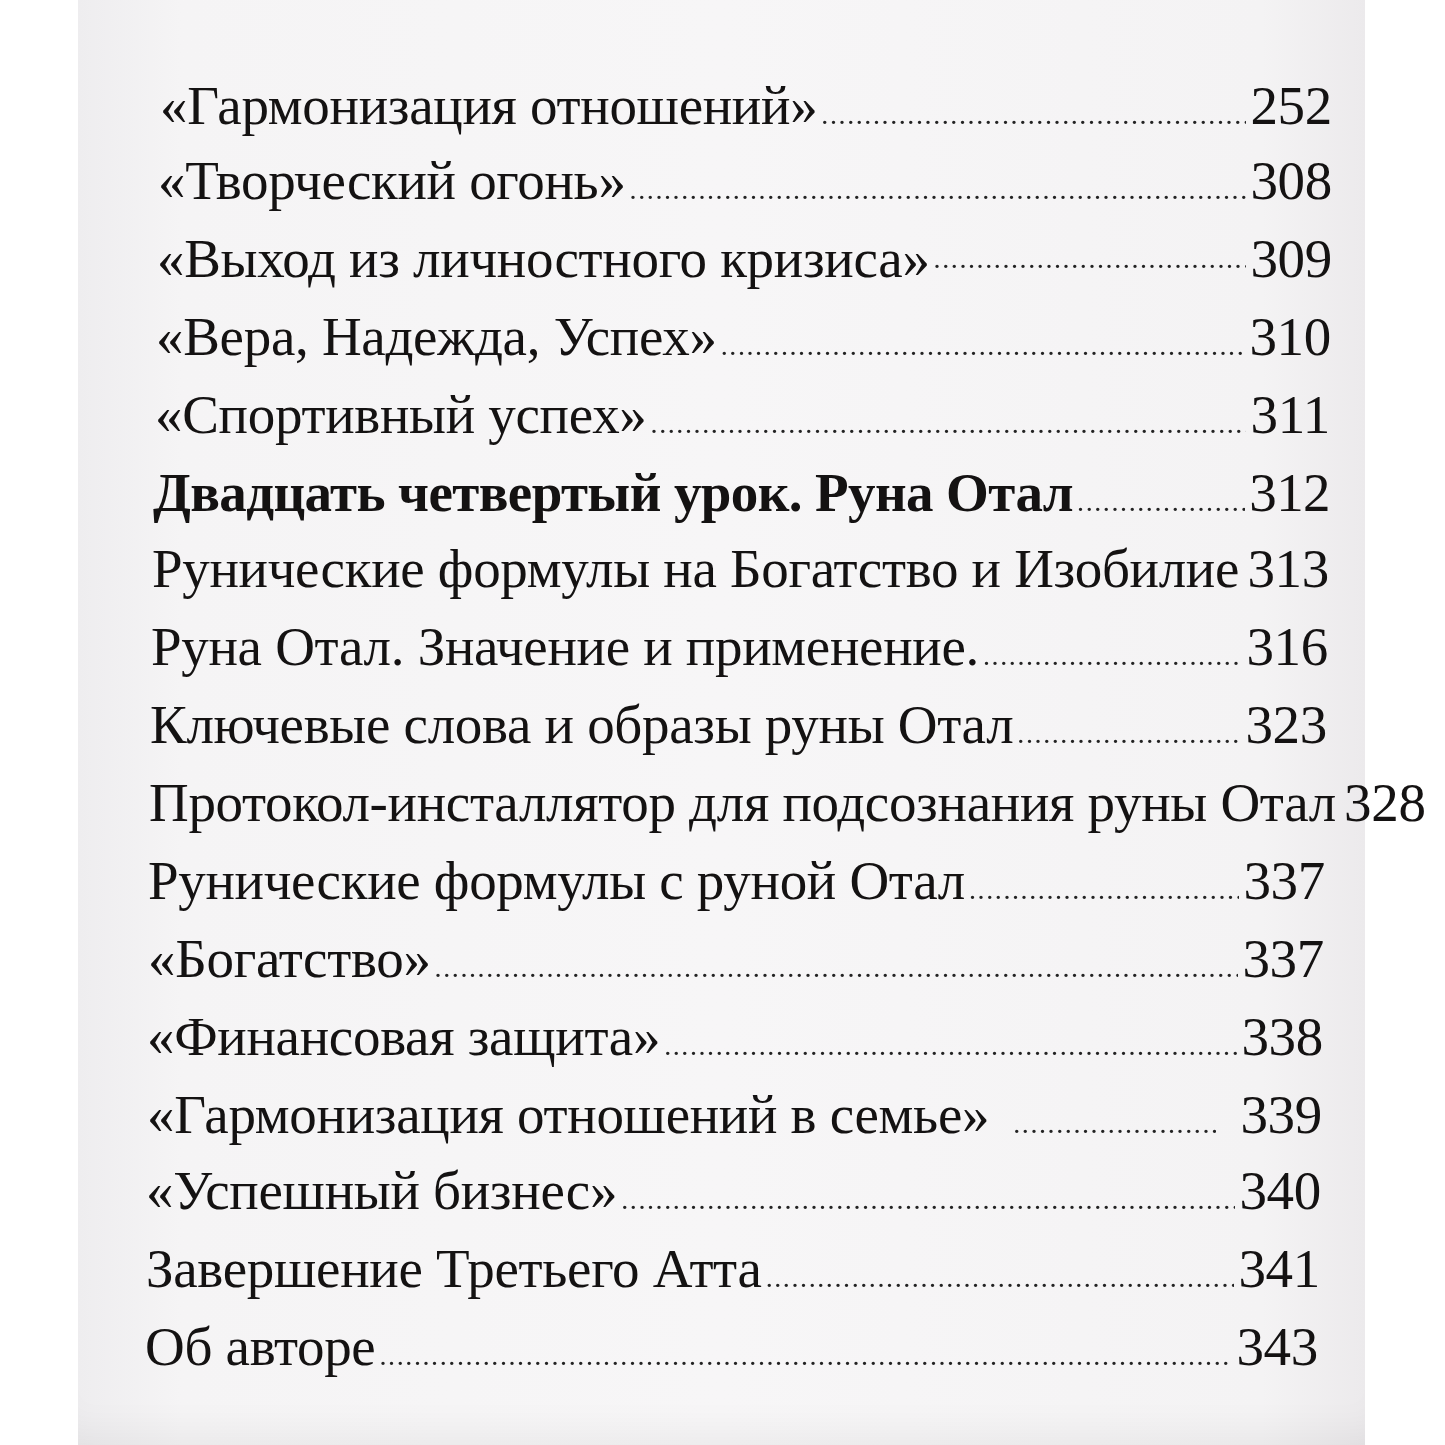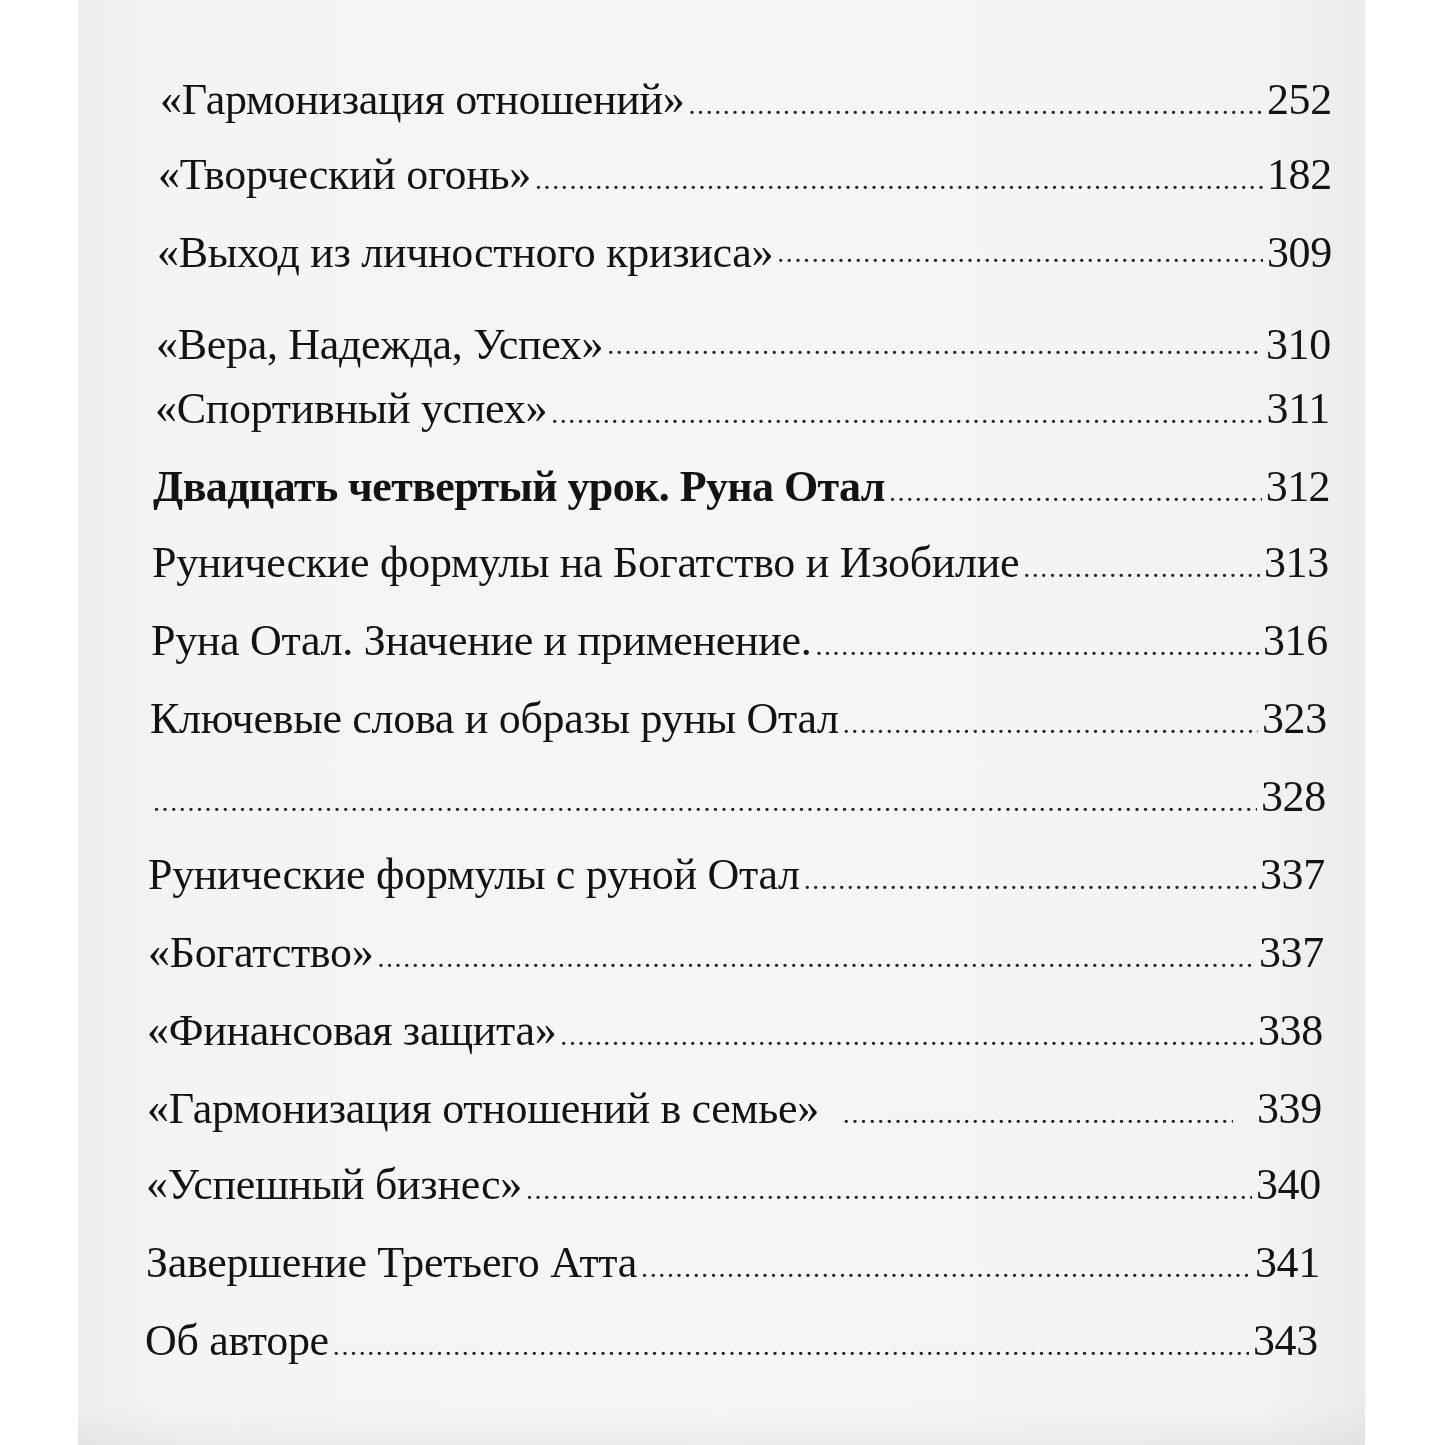--- a/index.html
+++ b/index.html
@@ -19,21 +19,21 @@
     }
     .toc {
       position: absolute;
       left: 0; top: 0;
       width: 1445px; height: 1445px;
     }
     .toc-row {
       position: absolute;
       display: flex;
       align-items: baseline;
-      font-size: 44px;
+      font-size: 55px;
       color: #141212;
       line-height: 1;
       letter-spacing: -0.3px;
     }
     .toc-row.bold { font-weight: bold; letter-spacing: -0.6px; }
     .toc-title { white-space: nowrap; }
     .toc-dots {
       flex: 1;
       overflow: hidden;
       white-space: nowrap;
@@ -55,28 +55,28 @@
 
 <div class="toc">
   <div class="toc-row" style="left:160px; top:78px; width:1172px;">
     <span class="toc-title">«Гармонизация отношений»</span>
     <span class="toc-dots"></span>
     <span class="toc-page">252</span>
   </div>
   <div class="toc-row" style="left:158px; top:153px; width:1174px;">
     <span class="toc-title">«Творческий огонь»</span>
     <span class="toc-dots"></span>
-    <span class="toc-page">182</span>
+    <span class="toc-page">308</span>
   </div>
   <div class="toc-row" style="left:157px; top:231px; width:1175px;align-items:center;">
     <span class="toc-title">«Выход из личностного кризиса»</span>
     <span class="toc-dots"></span>
     <span class="toc-page">309</span>
   </div>
-  <div class="toc-row" style="left:156px; top:323px; width:1175px;align-items:center;">
+  <div class="toc-row" style="left:156px; top:309px; width:1175px;">
     <span class="toc-title">«Вера, Надежда, Успех»</span>
     <span class="toc-dots"></span>
     <span class="toc-page">310</span>
   </div>
   <div class="toc-row" style="left:155px; top:387px; width:1175px;">
     <span class="toc-title">«Спортивный успех»</span>
     <span class="toc-dots"></span>
     <span class="toc-page">311</span>
   </div>
   <div class="toc-row bold" style="left:153px; top:465px; width:1177px;">
@@ -93,20 +93,21 @@
     <span class="toc-title">Руна Отал. Значение и применение.</span>
     <span class="toc-dots"></span>
     <span class="toc-page">316</span>
   </div>
   <div class="toc-row" style="left:150px; top:697px; width:1177px;">
     <span class="toc-title">Ключевые слова и образы руны Отал</span>
     <span class="toc-dots"></span>
     <span class="toc-page">323</span>
   </div>
   <div class="toc-row" style="left:149px; top:775px; width:1177px;">
+    <span class="toc-title">Протокол-инсталлятор для подсознания руны Отал</span>
     <span class="toc-dots"></span>
     <span class="toc-page">328</span>
   </div>
   <div class="toc-row" style="left:148px; top:853px; width:1177px;">
     <span class="toc-title">Рунические формулы с руной Отал</span>
     <span class="toc-dots"></span>
     <span class="toc-page">337</span>
   </div>
   <div class="toc-row" style="left:148px; top:931px; width:1176px;">
     <span class="toc-title">«Богатство»</span>

